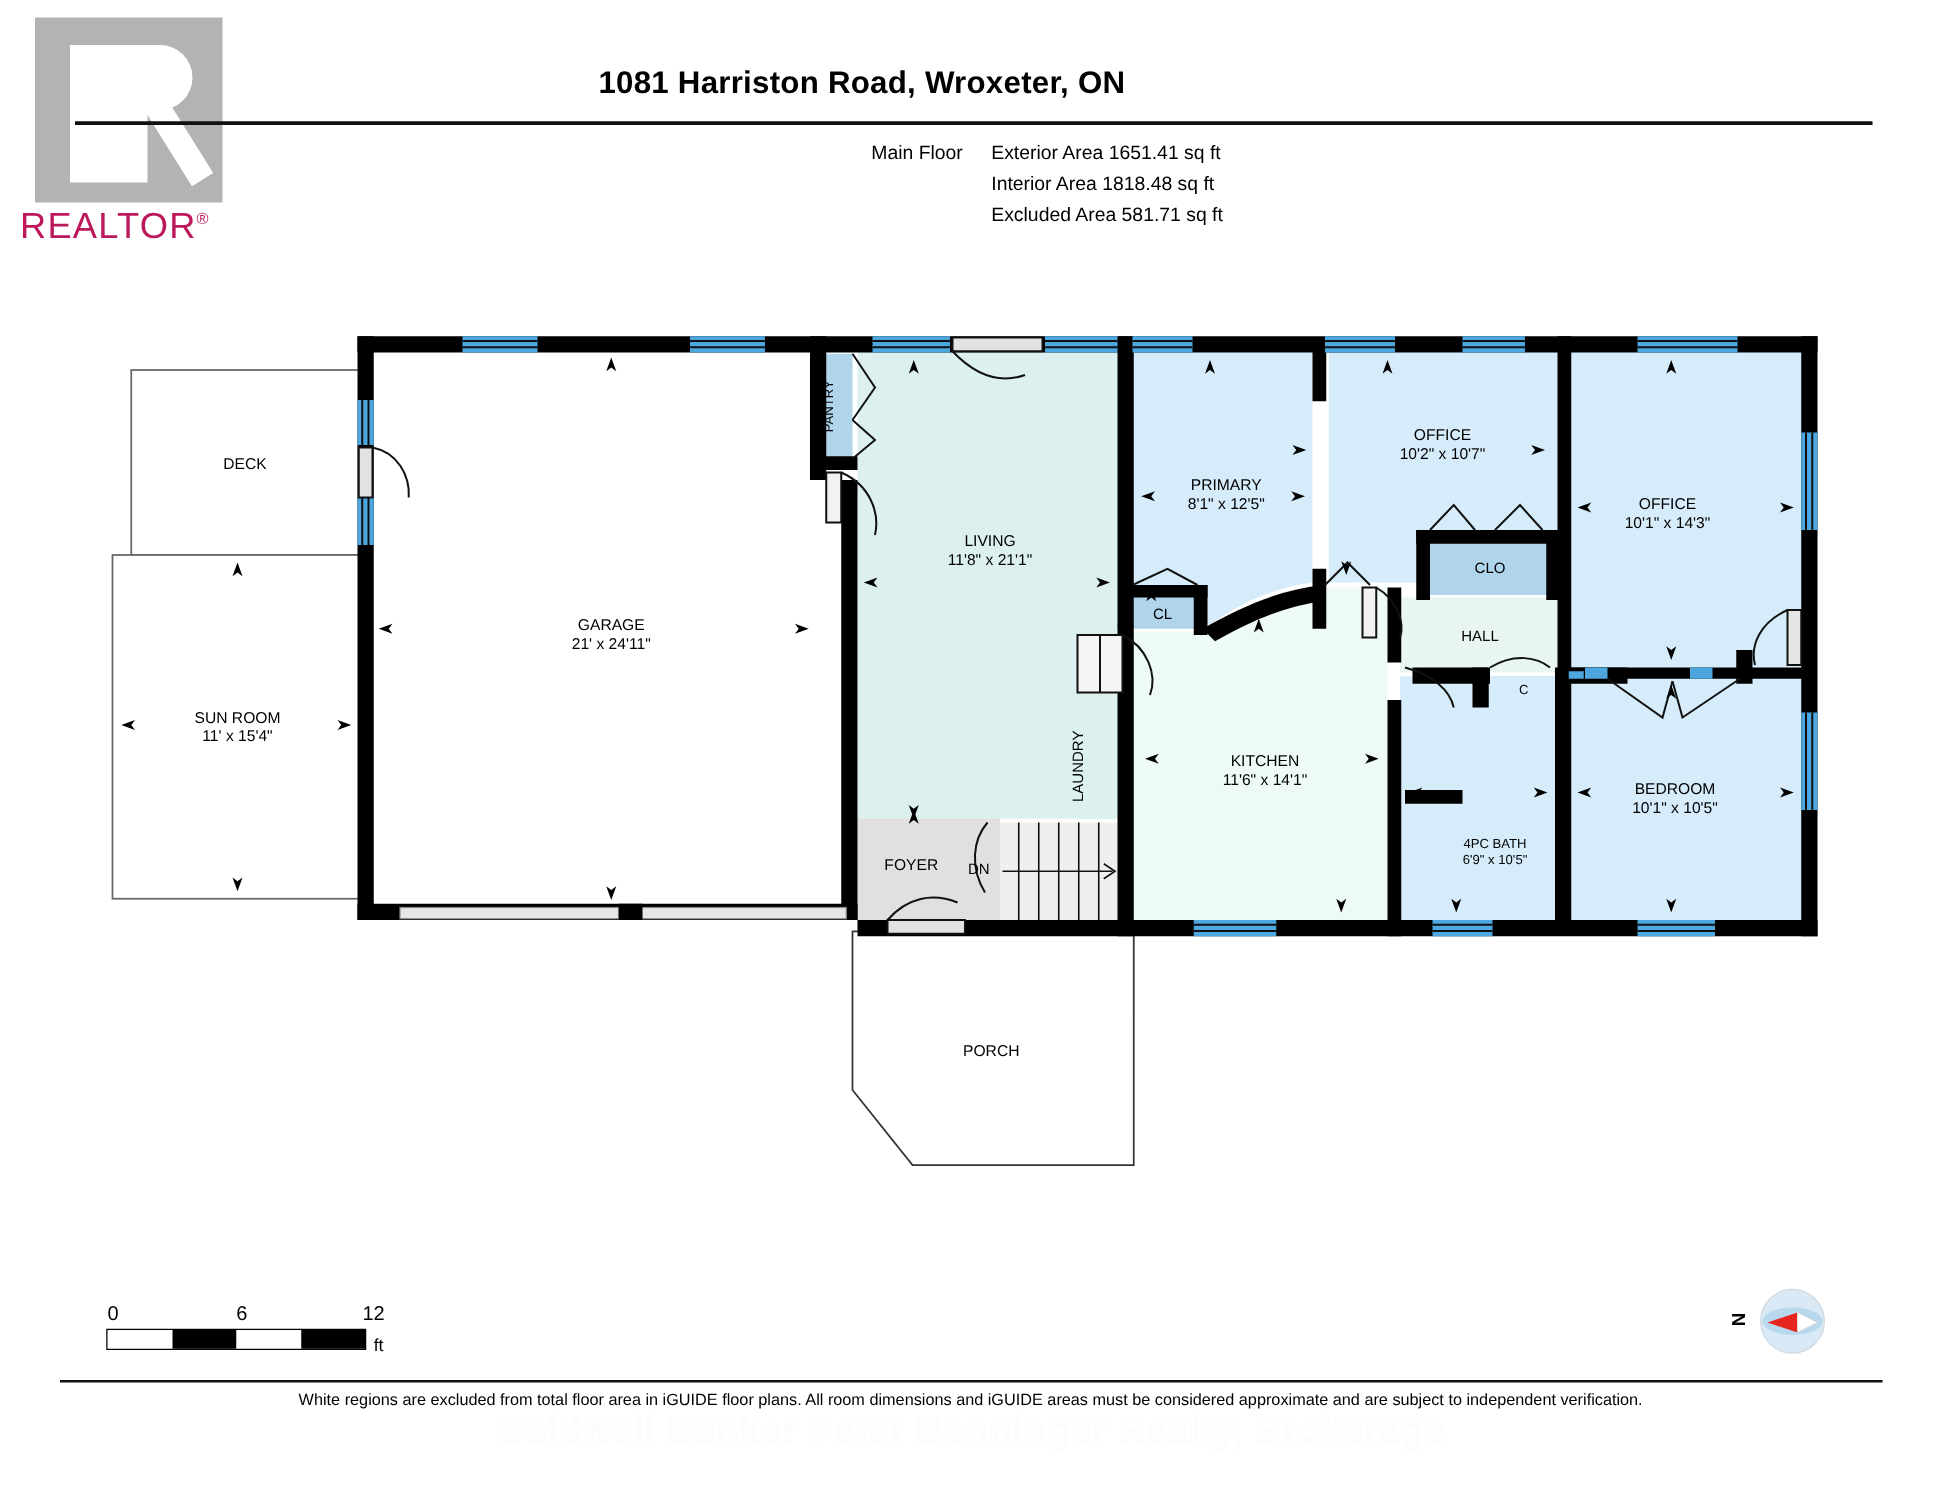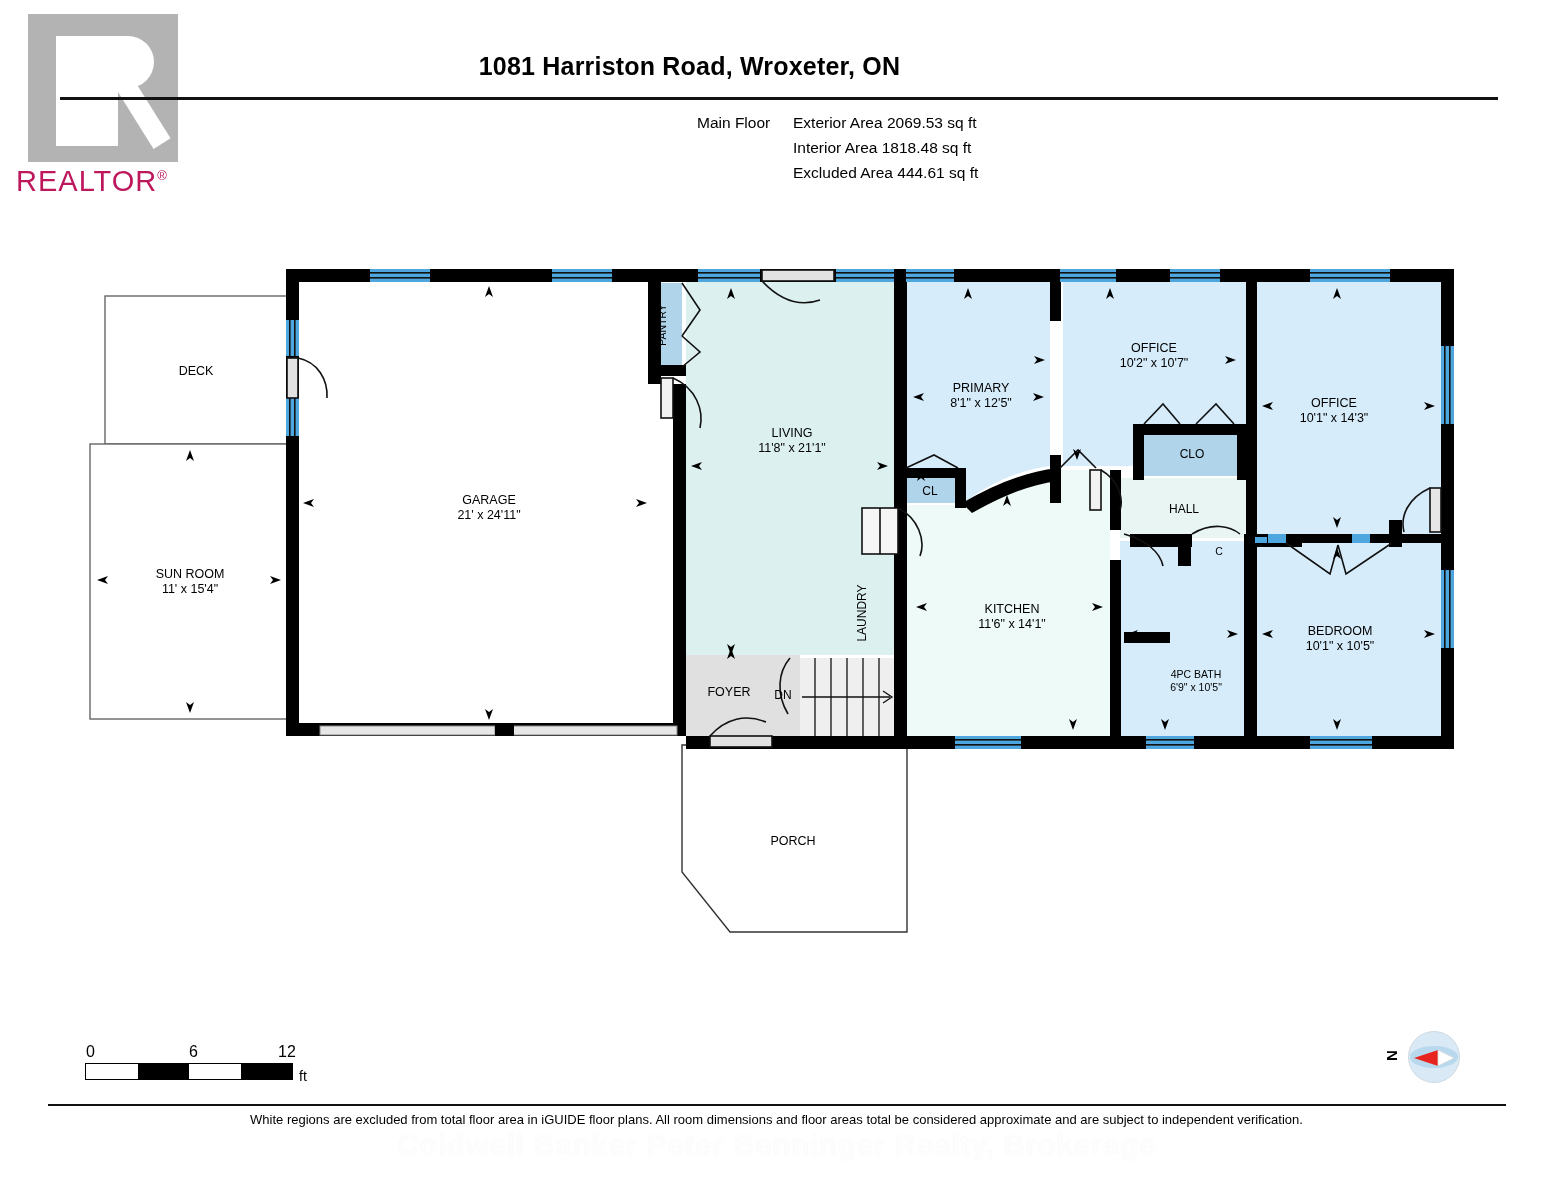--- a/index.html
+++ b/index.html
@@ -79,23 +79,23 @@
     </div>
     <div class="word"><span>REALTOR</span><span class="reg">®</span></div>
   </div>
 
   <div id="page-title">1081 Harriston Road, Wroxeter, ON</div>
   <div id="title-rule"></div>
 
   <div id="area-block">
     <div class="lbl">Main Floor</div>
     <div class="vals">
-      <div>Exterior Area 2069.53 sq ft</div>
+      <div>Exterior Area 1651.41 sq ft</div>
       <div>Interior Area 1818.48 sq ft</div>
-      <div>Excluded Area 444.61 sq ft</div>
+      <div>Excluded Area 581.71 sq ft</div>
     </div>
   </div>
 
   <svg id="plan" viewBox="0 0 1553 1010">
     <defs>
       <g id="arrU">
           <path d="M0,0 L-4,10 L0,7 L4,10 Z" fill="#000"></path>
         </g>
     </defs>
 
@@ -432,35 +432,35 @@
       <text class="rm" x="1334" y="407">OFFICE</text>
       <text class="rm" x="1334" y="422">10'1" x 14'3"</text>
 
       <text class="rm" x="1340" y="635">BEDROOM</text>
       <text class="rm" x="1340" y="650">10'1" x 10'5"</text>
     </g>
   </svg>
 
   <div class="scale-tick" style="left:86px;">0</div>
   <div class="scale-tick" style="left:189px;">6</div>
-  <div class="scale-tick" style="left:278px;text-align:center;">12</div>
+  <div class="scale-tick" style="left:290px;text-align:center;">12</div>
   <div id="scale-bar">
     <div class="seg s1"></div>
     <div class="seg s2"></div>
   </div>
   <div id="scale-ft">ft</div>
 
 
   <div id="compass">
     <div class="ring"></div>
     <div class="band"></div>
     <svg class="needle" width="44" height="20" viewBox="0 0 44 20">
       <path d="M2,10 L26,2 L26,18 Z" fill="#e8241f"></path>
       <path d="M26,2 L42,10 L26,18 Z" fill="#ffffff" stroke="#d8d8d8" stroke-width="0.8"></path>
     </svg>
     <div id="compass-n">N</div>
   </div>
 
   <div id="footer-rule"></div>
-  <div id="disclaimer">White regions are excluded from total floor area in iGUIDE floor plans. All room dimensions and floor areas total be considered approximate and are subject to independent verification.</div>
+  <div id="disclaimer">White regions are excluded from total floor area in iGUIDE floor plans. All room dimensions and iGUIDE areas must be considered approximate and are subject to independent verification.</div>
   <div id="watermark">Coldwell Banker Peter Benninger Realty, Brokerage</div>
 
 </div>
 
 </body></html>

